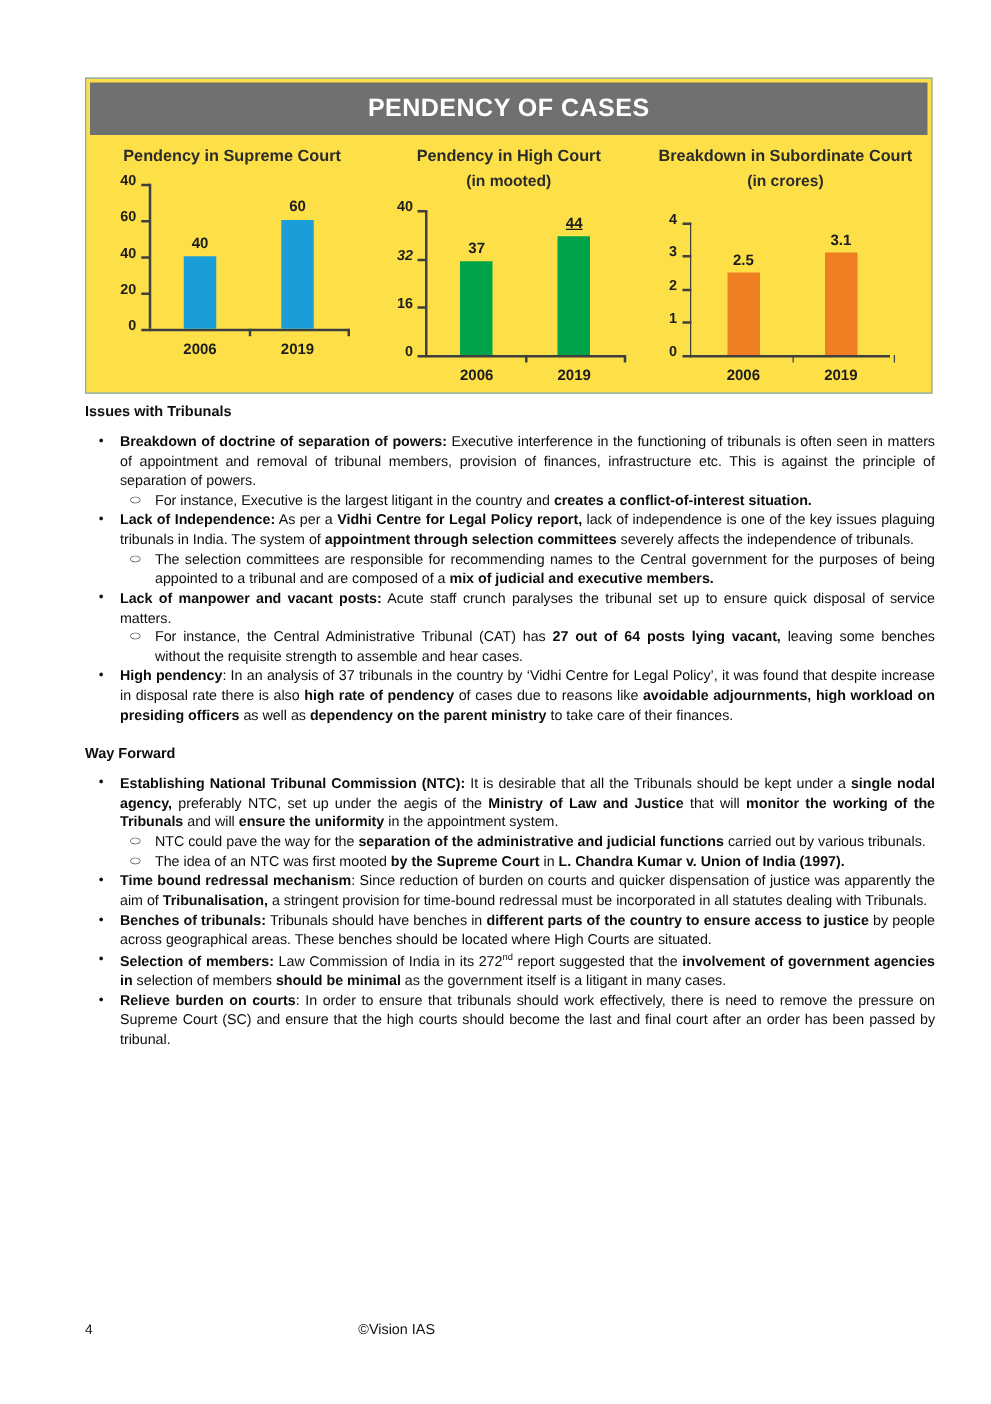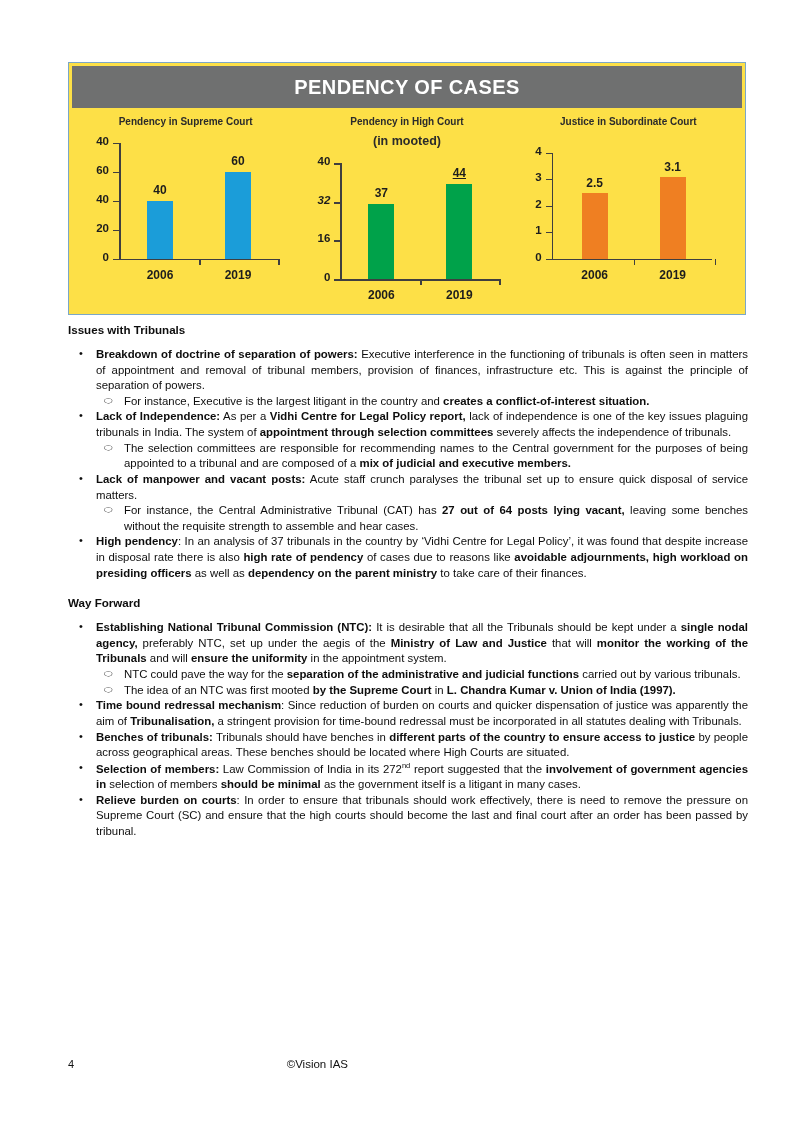--- a/index.html
+++ b/index.html
@@ -52,21 +52,21 @@
     display: flex;
     justify-content: space-between;
     padding: 6px 6px 0 6px;
   }
   .chart-panel {
     width: 222px;
     position: relative;
   }
   .chart-title {
     text-align: center;
-    font-size: 10px;
+    font-size: 13px;
     font-weight: bold;
     color: #2b2b2b;
     line-height: 1.65;
   }
   .chart-subtitle {
     text-align: center;
     font-size: 12.5px;
     font-weight: bold;
     color: #2b2b2b;
     line-height: 1.65;
@@ -304,21 +304,22 @@
             <div class="bar-value" style="left:117px;top:3px;text-decoration:underline;">44</div>
           </div>
           <div class="xtick" style="left:124px;"></div>
           <div class="xtick" style="left:203px;"></div>
           <div class="cat-label" style="left:85px;">2006</div>
           <div class="cat-label" style="left:163px;">2019</div>
         </div>
       </div>
 
       <div class="chart-panel">
-        <div class="chart-title">Justice in Subordinate Court</div>
+        <div class="chart-title">Breakdown in Subordinate Court</div>
+        <div class="chart-subtitle">(in crores)</div>
         <div class="plot">
           <div class="y-axis-line" style="left:34px;top:18px;height:106px;"></div>
           <div class="x-axis-line" style="left:34px;"></div>
           <div class="tick" style="left:28px;top:124px;">
               <span class="tick-label">0</span>
             </div>
           <div class="tick" style="left:28px;top:97px;">
               <span class="tick-label">1</span>
             </div>
           <div class="tick" style="left:28px;top:71px;">

